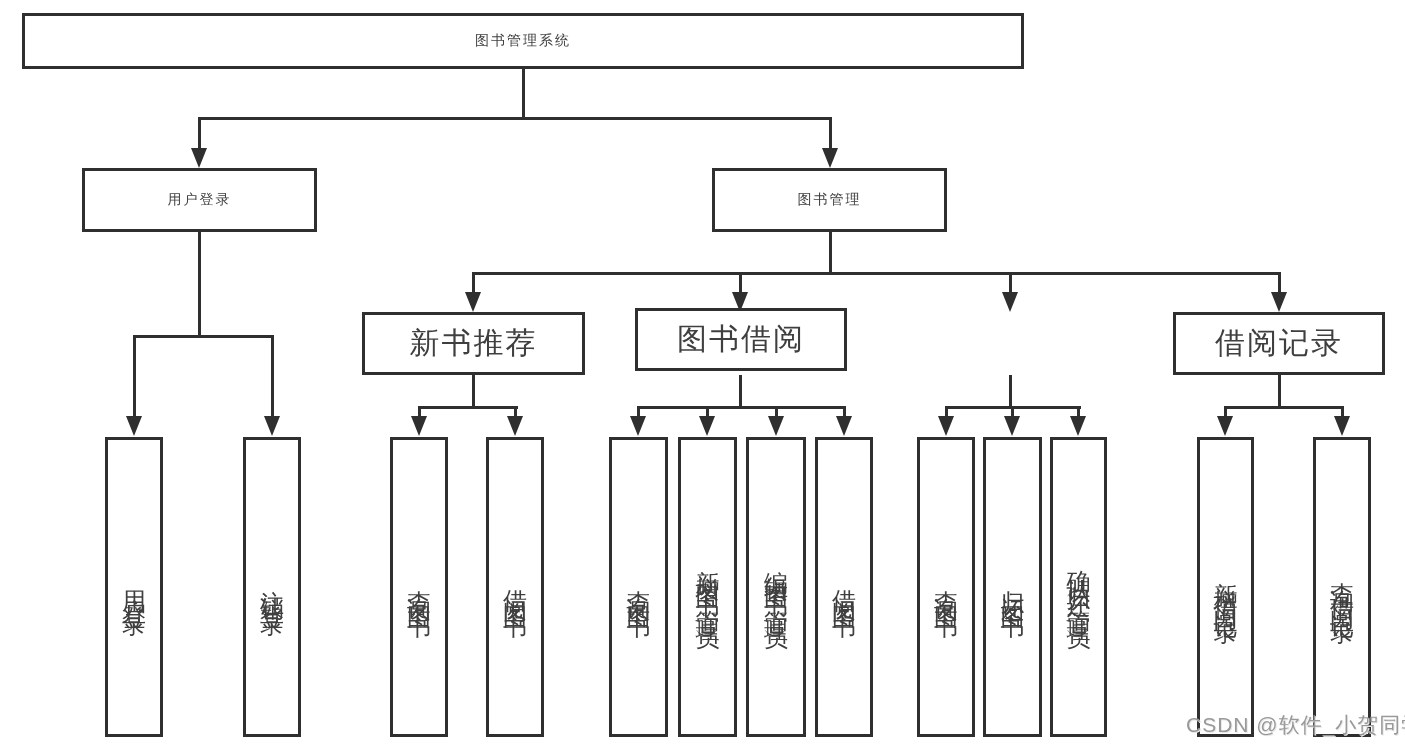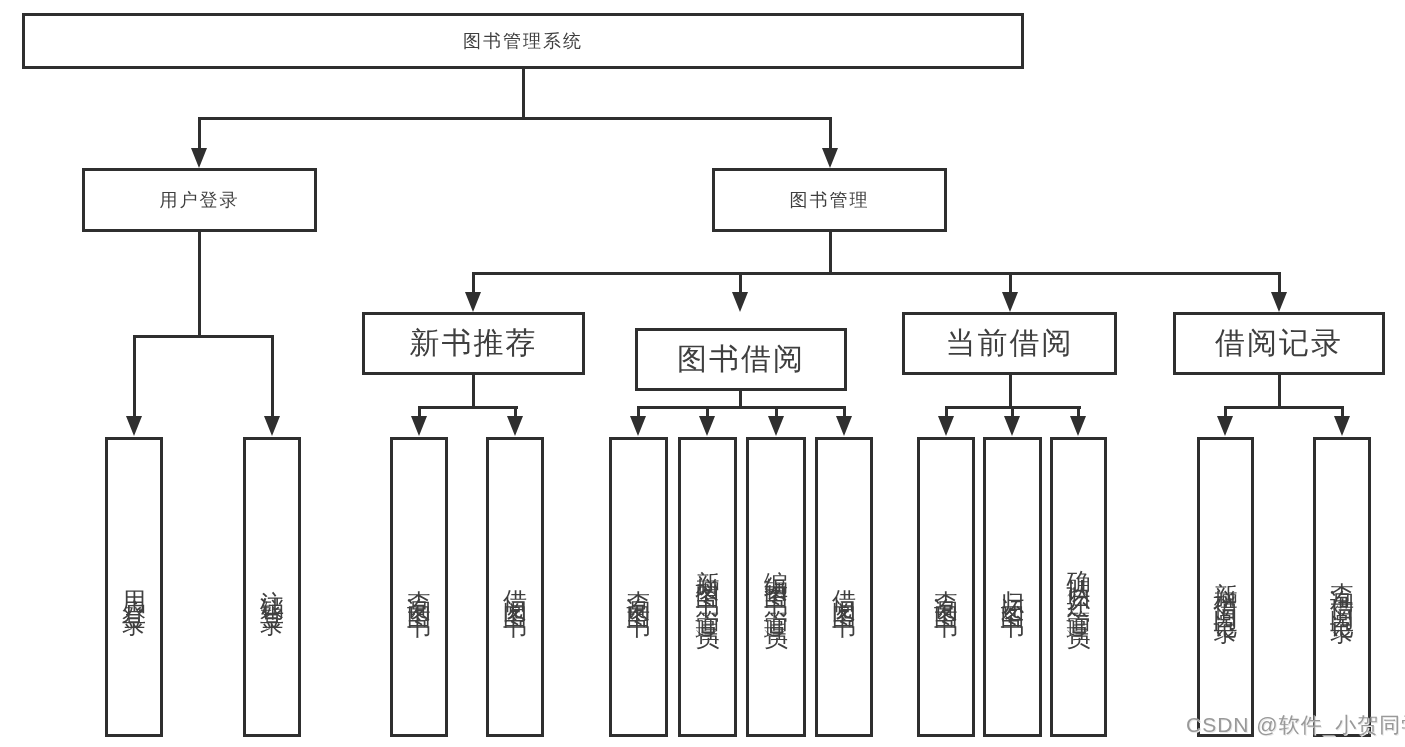--- a/index.html
+++ b/index.html
@@ -11,21 +11,21 @@
     font-family:"Liberation Sans","DejaVu Sans",sans-serif;
   }
   .nd{
     position:absolute;
     border:3px solid #2f2f2f;
     background:#ffffff;
     box-sizing:border-box;
     display:flex;align-items:center;justify-content:center;
     color:#3f3f3f;
   }
-  .h-label{font-size:18px;letter-spacing:2px;white-space:nowrap;}
+  .h-label{font-size:14px;letter-spacing:2px;white-space:nowrap;}
   .h-label.lv3{font-size:30px;}
   .v-label{
     writing-mode:vertical-rl;
     text-orientation:mixed;
     font-size:24px;
     letter-spacing:8px;
     line-height:1;
     white-space:nowrap;
   }
   .vl{position:absolute;width:3px;background:#2f2f2f;}
@@ -118,25 +118,22 @@
   <div class="nd" style="left:82px;top:168px;width:235px;height:64px;">
     <span class="h-label">用户登录</span>
   </div>
   <div class="nd" style="left:712px;top:168px;width:235px;height:64px;">
     <span class="h-label">图书管理</span>
   </div>
 
   <div class="nd" style="left:362px;top:312px;width:223px;height:63px;">
     <span class="h-label lv3">新书推荐</span>
   </div>
-  <div class="nd" style="left:635px;top:328px;width:212px;height:63px;">
+  <div class="nd" style="left:635px;top:308px;width:212px;height:63px;">
     <span class="h-label lv3">图书借阅</span>
-  </div>
-  <div class="nd" style="left:902px;top:312px;width:215px;height:63px;">
-    <span class="h-label lv3">当前借阅</span>
   </div>
   <div class="nd" style="left:1173px;top:312px;width:212px;height:63px;">
     <span class="h-label lv3">借阅记录</span>
   </div>
 
   <div class="nd" style="left:105px;top:437px;width:58px;height:300px;">
     <span class="v-label">用户登录</span>
   </div>
   <div class="nd" style="left:243px;top:437px;width:58px;height:300px;">
     <span class="v-label">注销登录</span>

